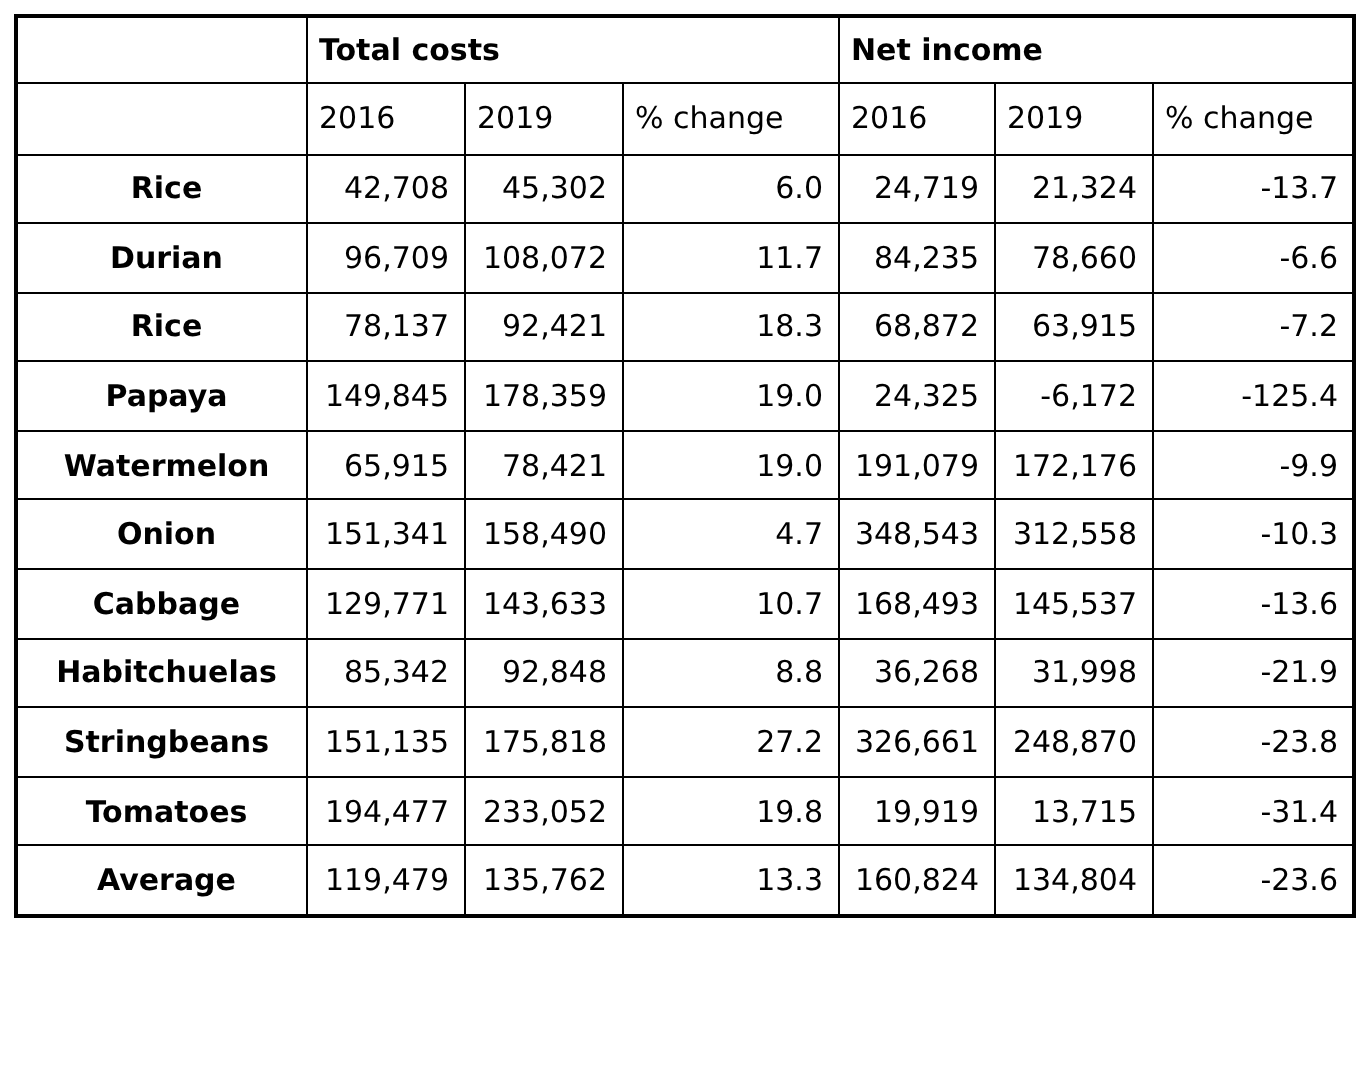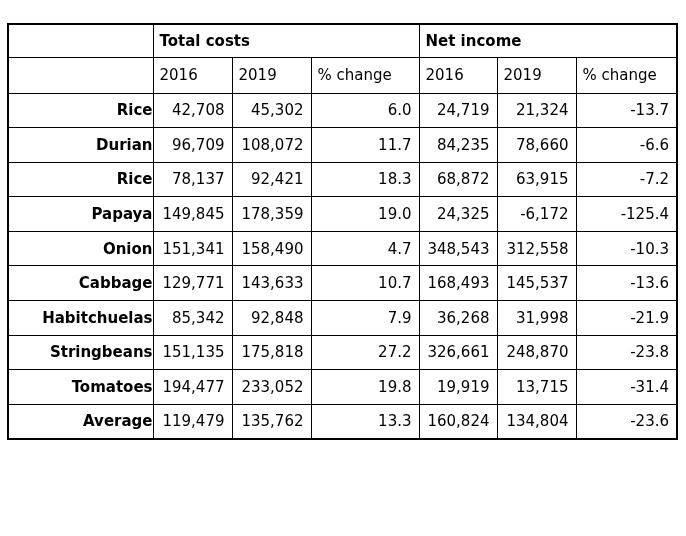--- a/index.html
+++ b/index.html
@@ -10,21 +10,20 @@
     height: 536px;
     font-family: "DejaVu Sans", "Liberation Sans", sans-serif;
   }
   .table-wrap {
     padding: 7px 0 0 7px;
   }
   table.data-table {
     border-collapse: collapse;
     table-layout: fixed;
     border: 2px solid #000000;
-    margin-top: 16px;
   }
   table.data-table th,
   table.data-table td {
     border: 1px solid #000000;
     font-size: 15px;
     color: #000000;
     white-space: nowrap;
     overflow: hidden;
     vertical-align: middle;
     background: #ffffff;
@@ -39,21 +38,21 @@
     padding: 0 0 0 6px;
     font-size: 15px;
   }
   th.sub-header {
     font-weight: normal;
     text-align: left;
     padding: 0 0 0 6px;
   }
   td.row-label {
     font-weight: bold;
-    text-align: right;
+    text-align: center;
     padding: 0 0 0 5px;
   }
   td.num-cell {
     font-weight: normal;
     text-align: right;
     padding: 0 7px 0 0;
   }
   th.corner-cell, th.blank-sub { background: #ffffff; }
 </style>
 </head>
@@ -117,20 +116,29 @@
         <tr>
           <td class="row-label">Papaya</td>
           <td class="num-cell">149,845</td>
           <td class="num-cell">178,359</td>
           <td class="num-cell">19.0</td>
           <td class="num-cell">24,325</td>
           <td class="num-cell">-6,172</td>
           <td class="num-cell">-125.4</td>
         </tr>
         <tr>
+          <td class="row-label">Watermelon</td>
+          <td class="num-cell">65,915</td>
+          <td class="num-cell">78,421</td>
+          <td class="num-cell">19.0</td>
+          <td class="num-cell">191,079</td>
+          <td class="num-cell">172,176</td>
+          <td class="num-cell">-9.9</td>
+        </tr>
+        <tr>
           <td class="row-label">Onion</td>
           <td class="num-cell">151,341</td>
           <td class="num-cell">158,490</td>
           <td class="num-cell">4.7</td>
           <td class="num-cell">348,543</td>
           <td class="num-cell">312,558</td>
           <td class="num-cell">-10.3</td>
         </tr>
         <tr>
           <td class="row-label">Cabbage</td>
@@ -138,21 +146,21 @@
           <td class="num-cell">143,633</td>
           <td class="num-cell">10.7</td>
           <td class="num-cell">168,493</td>
           <td class="num-cell">145,537</td>
           <td class="num-cell">-13.6</td>
         </tr>
         <tr>
           <td class="row-label">Habitchuelas</td>
           <td class="num-cell">85,342</td>
           <td class="num-cell">92,848</td>
-          <td class="num-cell">7.9</td>
+          <td class="num-cell">8.8</td>
           <td class="num-cell">36,268</td>
           <td class="num-cell">31,998</td>
           <td class="num-cell">-21.9</td>
         </tr>
         <tr>
           <td class="row-label">Stringbeans</td>
           <td class="num-cell">151,135</td>
           <td class="num-cell">175,818</td>
           <td class="num-cell">27.2</td>
           <td class="num-cell">326,661</td>

